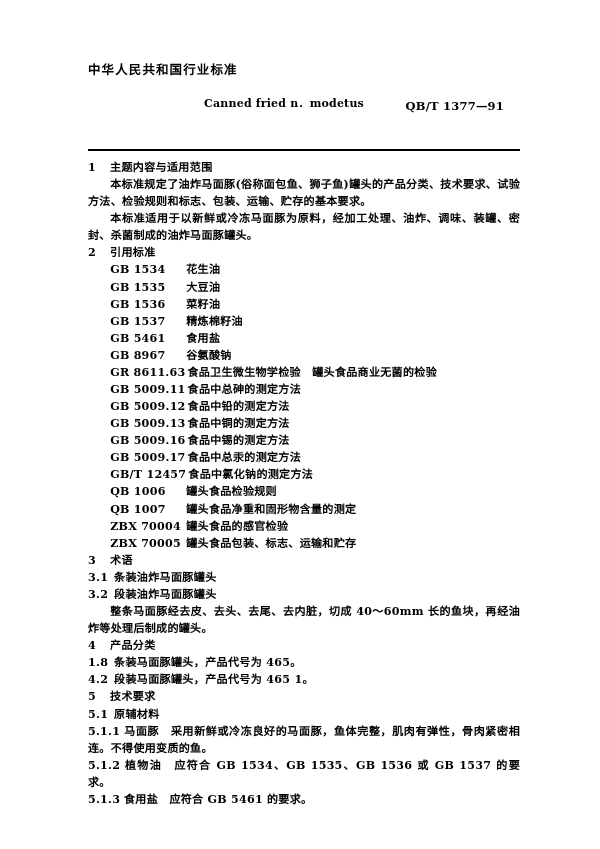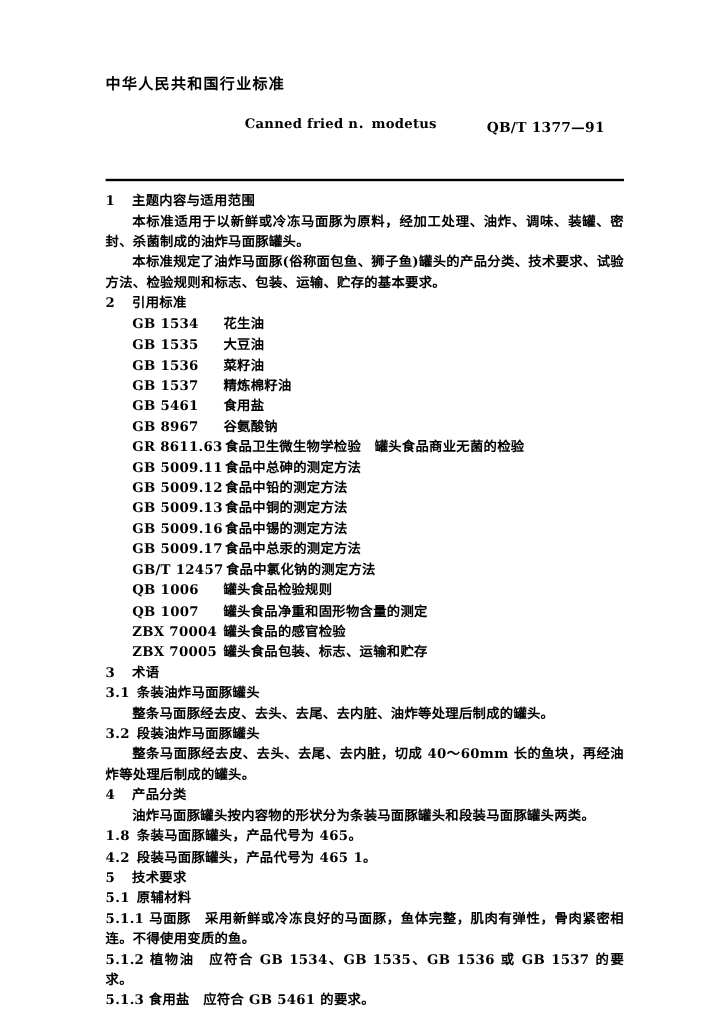--- a/index.html
+++ b/index.html
@@ -146,22 +146,22 @@
       </div>
 
       <hr class="rule">
     </div>
 
     <div class="body">
 
       <div class="sec-head">
         <span class="num">1</span><span>主题内容与适用范围</span>
       </div>
+      <div class="para">本标准规定了油炸马面豚(俗称面包鱼、狮子鱼)罐头的产品分类、技术要求、试验方法、检验规则和标志、包装、运输、贮存的基本要求。</div>
       <div class="para">本标准适用于以新鲜或冷冻马面豚为原料，经加工处理、油炸、调味、装罐、密封、杀菌制成的油炸马面豚罐头。</div>
-      <div class="para">本标准规定了油炸马面豚(俗称面包鱼、狮子鱼)罐头的产品分类、技术要求、试验方法、检验规则和标志、包装、运输、贮存的基本要求。</div>
 
       <div class="sec-head">
         <span class="num">2</span><span>引用标准</span>
       </div>
       <ul class="ref-list" id="ref-list">
           <li class="ref-item"><span class="ref-code">GB 1534</span><span class="ref-name">花生油</span></li>
           <li class="ref-item"><span class="ref-code">GB 1535</span><span class="ref-name">大豆油</span></li>
           <li class="ref-item"><span class="ref-code">GB 1536</span><span class="ref-name">菜籽油</span></li>
           <li class="ref-item"><span class="ref-code">GB 1537</span><span class="ref-name">精炼棉籽油</span></li>
           <li class="ref-item"><span class="ref-code">GB 5461</span><span class="ref-name">食用盐</span></li>
@@ -179,31 +179,29 @@
           <li class="ref-item"><span class="ref-code">ZBX 70005</span><span class="ref-name">罐头食品包装、标志、运输和贮存</span></li>
         </ul>
 
       <div class="sec-head">
         <span class="num">3</span><span>术语</span>
       </div>
 
       <div class="sub-head">
         <span class="num">3.1</span><span>条装油炸马面豚罐头</span>
       </div>
-      <div class="para">整条马面豚经去皮、去头、去尾、去内脏、油炸等处理后制成的罐头。</div>
 
       <div class="sub-head">
         <span class="num">3.2</span><span>段装油炸马面豚罐头</span>
       </div>
       <div class="para">整条马面豚经去皮、去头、去尾、去内脏，切成 40～60mm 长的鱼块，再经油炸等处理后制成的罐头。</div>
 
       <div class="sec-head">
         <span class="num">4</span><span>产品分类</span>
       </div>
-      <div class="para">油炸马面豚罐头按内容物的形状分为条装马面豚罐头和段装马面豚罐头两类。</div>
 
       <div class="sub-head">
         <span class="num">1.8</span><span>条装马面豚罐头，产品代号为 465。</span>
       </div>
       <div class="sub-head">
         <span class="num">4.2</span><span>段装马面豚罐头，产品代号为 465 1。</span>
       </div>
 
       <div class="sec-head">
         <span class="num">5</span><span>技术要求</span>

